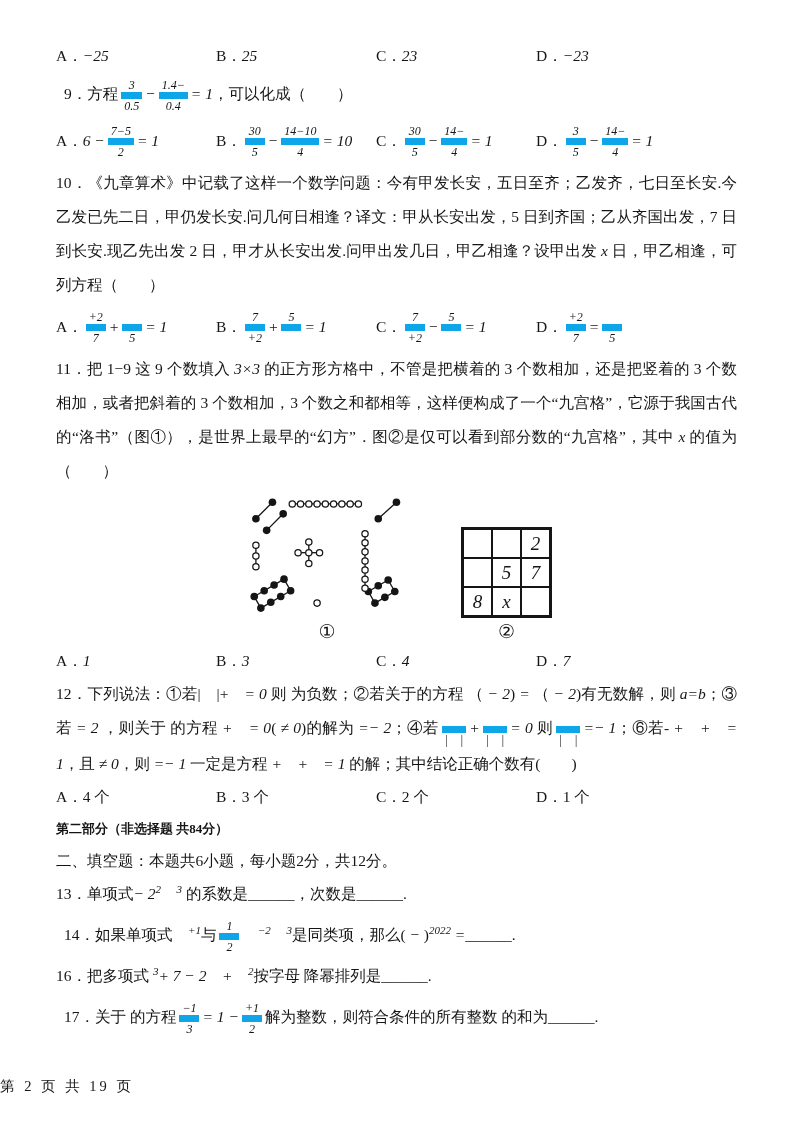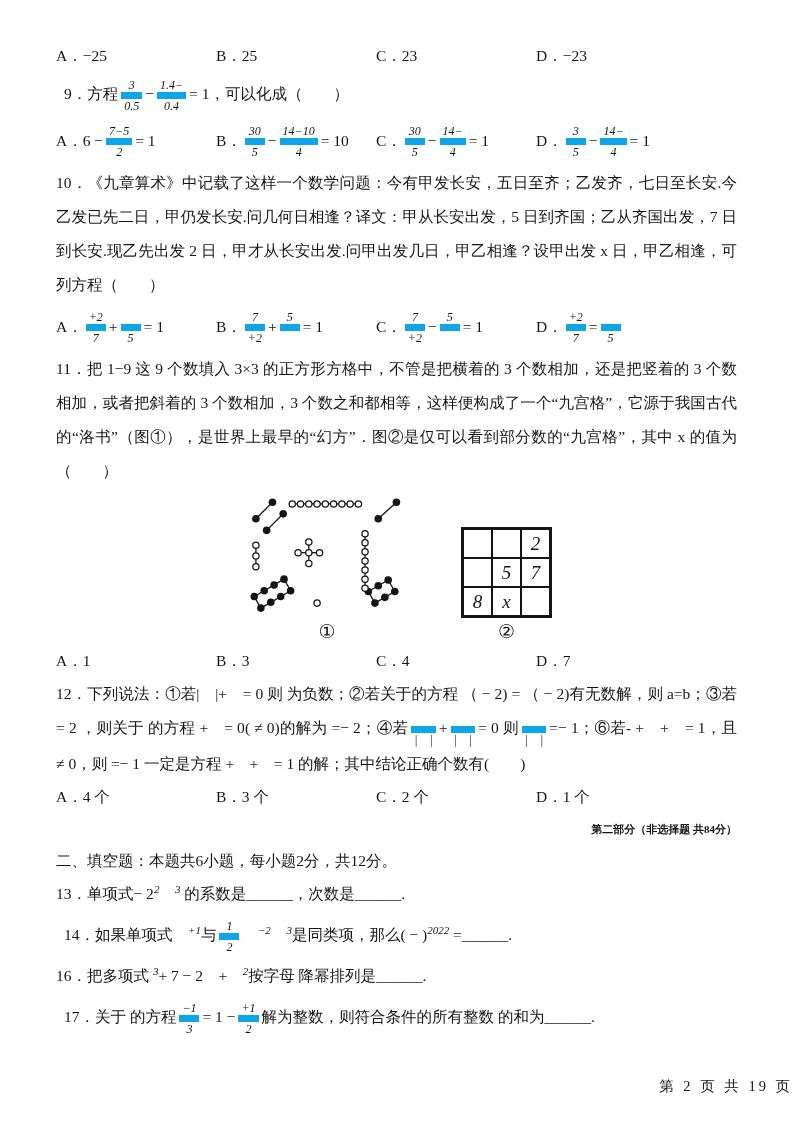--- a/index.html
+++ b/index.html
@@ -1,40 +1,40 @@
 <!DOCTYPE html>
 <html><head>
 <meta charset="utf-8">
 <style>
   html,body{margin:0;padding:0;background:#fff;}
   body{width:793px;height:1122px;color:#151515;
        font-family:"Liberation Serif","DejaVu Serif",serif;font-size:15.5px;}
   .page{box-sizing:border-box;width:793px;height:1122px;position:relative;
         padding:40px 56px 0 56px;overflow:hidden;background:#fff;}
   .para{text-align:justify;line-height:34px;margin:2px 0;}
-  .m{}
+  .m{font-style:italic;}
   sup{font-size:11px;font-style:italic;line-height:0;}
   .frac{display:inline-block;text-align:center;vertical-align:middle;margin:0 3px;font-style:italic;}
   .frac .num,.frac .den{display:block;font-size:12px;line-height:14px;padding:0 3px;min-width:14px;white-space:nowrap;}
   .frac .den{border-top:7px solid #0ea5e9;}
   .opt-row{display:flex;line-height:28px;margin:2px 0;}
   .opt{flex:0 0 160px;white-space:nowrap;display:flex;align-items:center;}
   .opt:last-child{flex:1 1 auto;}
   .fr{height:46px;}
   .fline{line-height:44px;margin-left:8px;}
-  .h2{text-align:right;font-weight:bold;font-size:11px;line-height:28px;margin:4px 0;}
+  .h2{text-align:left;font-weight:bold;font-size:13px;line-height:28px;margin:4px 0;}
   .subhead{line-height:28px;margin:2px 0;}
   .figure{display:flex;justify-content:center;align-items:flex-end;gap:48px;margin:6px 0 4px 0;}
   .fig-item{display:flex;flex-direction:column;align-items:center;}
   .fig-label{font-size:19px;line-height:22px;margin-top:3px;}
   .grid{display:grid;grid-template-columns:repeat(3,29px);grid-auto-rows:29px;
         border:2px solid #151515;background:#fff;}
   .grid .cell{border:1px solid #151515;display:flex;align-items:center;justify-content:center;
         font-style:italic;font-size:19px;}
-  .footer{position:absolute;left:0;right:0;bottom:26px;text-align:right;
+  .footer{position:absolute;left:0;right:0;bottom:26px;text-align:left;
         font-size:14.5px;letter-spacing:3px;}
   svg{display:block;}
 </style>
 </head>
 <body>
 
 <div class="page">
 
   <div class="opt-row">
     <span class="opt">

